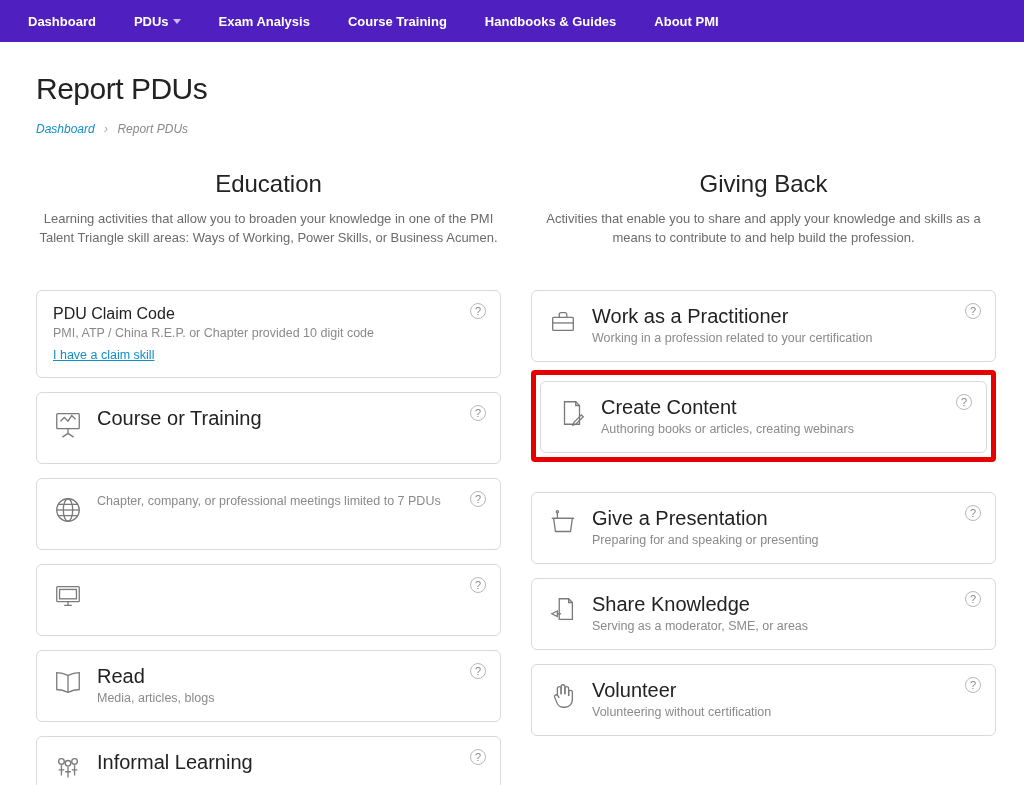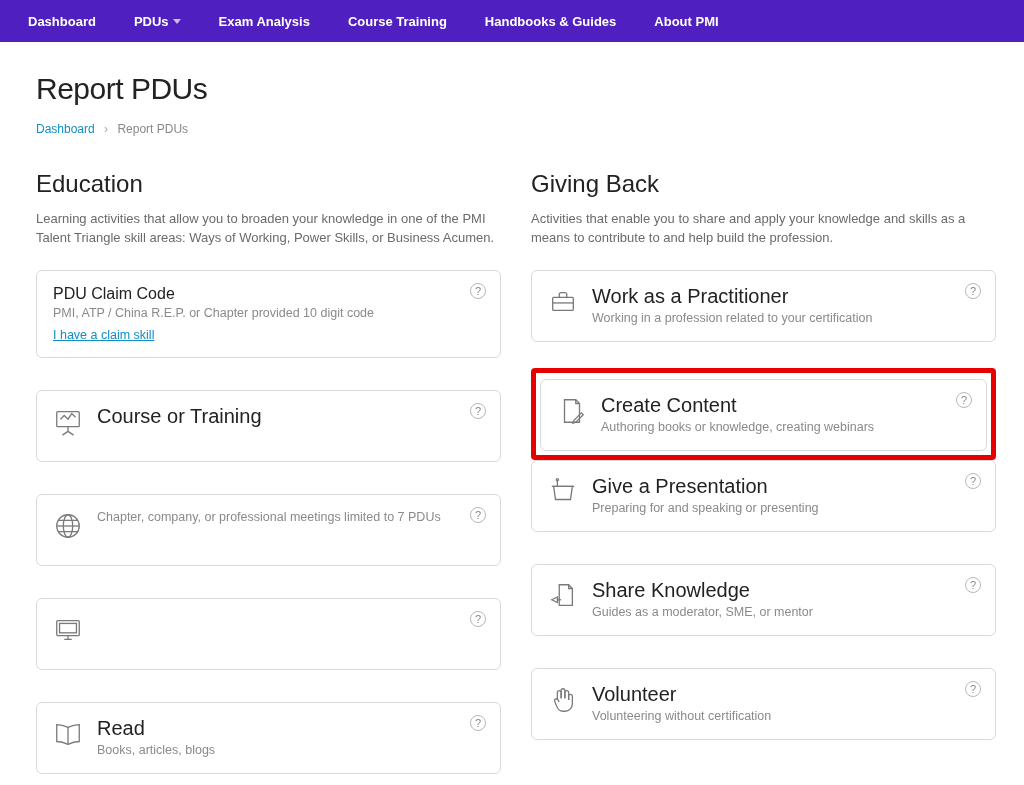--- a/index.html
+++ b/index.html
@@ -41,46 +41,49 @@
     font-weight: 400;
     color: #222;
     margin-top: 10px;
     margin-bottom: 16px;
     letter-spacing: -0.5px;
   }
   .breadcrumb {
     font-size: 12px;
     color: #888;
     margin-bottom: 34px;
+    font-style: italic;
   }
   .breadcrumb a { color: #0f8ec7; text-decoration: none; }
   .breadcrumb .sep { margin: 0 6px; color:#aaa;}
   .columns {
     display: flex;
     gap: 30px;
   }
   .col { flex: 1; }
   .col h2 {
     font-size: 24px;
     font-weight: 400;
     color: #222;
     margin-bottom: 12px;
+    text-align: center;
   }
   .col .desc {
     font-size: 13px;
     color: #6b6b6b;
     line-height: 1.45;
-    margin-bottom: 20px;
+    margin-bottom: 40px;
     min-height: 40px;
+    text-align: center;
   }
   .card {
     border: 1px solid #d9d9d9;
     border-radius: 6px;
     padding: 14px 16px 14px 16px;
-    margin-bottom: 32px;
+    margin-bottom: 14px;
     position: relative;
     display: flex;
     align-items: flex-start;
     gap: 14px;
     min-height: 72px;
     cursor: pointer;
   }
   .card .icon {
     width: 30px;
     height: 30px;
@@ -117,21 +120,21 @@
     border-radius: 50%;
     color: #8a8a8a;
     font-size: 11px;
     line-height: 14px;
     text-align: center;
   }
   .highlighted-wrap {
     border: 5px solid #e60000;
     border-radius: 4px;
     padding: 6px 4px 4px 4px;
-    margin-bottom: 0;
+    margin-bottom: 30px;
     margin-top: -6px;
   }
   .highlighted-wrap .card { margin-bottom: 0; }
   .pdu-card .title { font-size: 16px; }
   .pdu-card .sub { margin-bottom:2px;}
 </style>
 </head>
 <body>
 
 <nav class="topnav">
@@ -217,21 +220,21 @@
 
       <div class="card">
         <span class="icon">
           <svg viewBox="0 0 32 32">
               <path d="M4 6c4 0 8 1 12 3 4-2 8-3 12-3v18c-4 0-8 1-12 3-4-2-8-3-12-3V6z"></path>
               <line x1="16" y1="9" x2="16" y2="27"></line>
             </svg>
         </span>
         <div class="body">
           <div class="title">Read</div>
-          <div class="sub">Books, articles, blogs</div>
+          <div class="sub">Media, articles, blogs</div>
         </div>
         <span class="help">?</span>
       </div>
 
       <div class="card">
         <span class="icon">
           <svg viewBox="0 0 32 32">
               <circle cx="9" cy="9" r="3"></circle>
               <circle cx="23" cy="9" r="3"></circle>
               <circle cx="16" cy="11" r="3"></circle>
@@ -273,21 +276,21 @@
         <div class="card">
           <span class="icon">
             <svg viewBox="0 0 32 32">
                 <path d="M8 4h12l4 4v20H8z"></path>
                 <path d="M20 4v4h4"></path>
                 <path d="M18 26l8-8 2 2-8 8-3 1z"></path>
               </svg>
           </span>
           <div class="body">
             <div class="title">Create Content</div>
-            <div class="sub">Authoring books or knowledge, creating webinars</div>
+            <div class="sub">Authoring books or articles, creating webinars</div>
           </div>
           <span class="help">?</span>
         </div>
       </div>
 
       <div class="card">
         <span class="icon">
           <svg viewBox="0 0 32 32">
               <path d="M6 10h20l-2 14H8z"></path>
               <line x1="10" y1="10" x2="10" y2="4"></line>
@@ -306,21 +309,21 @@
         <span class="icon">
           <svg viewBox="0 0 32 32">
               <path d="M12 4h10l4 4v18H12z"></path>
               <path d="M22 4v4h4"></path>
               <path d="M4 20l6-3v6z"></path>
               <line x1="10" y1="20" x2="14" y2="20"></line>
             </svg>
         </span>
         <div class="body">
           <div class="title">Share Knowledge</div>
-          <div class="sub">Guides as a moderator, SME, or mentor</div>
+          <div class="sub">Serving as a moderator, SME, or areas</div>
         </div>
         <span class="help">?</span>
       </div>
 
       <div class="card">
         <span class="icon">
           <svg viewBox="0 0 32 32">
               <path d="M10 16V8a2 2 0 0 1 4 0v6"></path>
               <path d="M14 14V6a2 2 0 0 1 4 0v8"></path>
               <path d="M18 14V8a2 2 0 0 1 4 0v8"></path>

